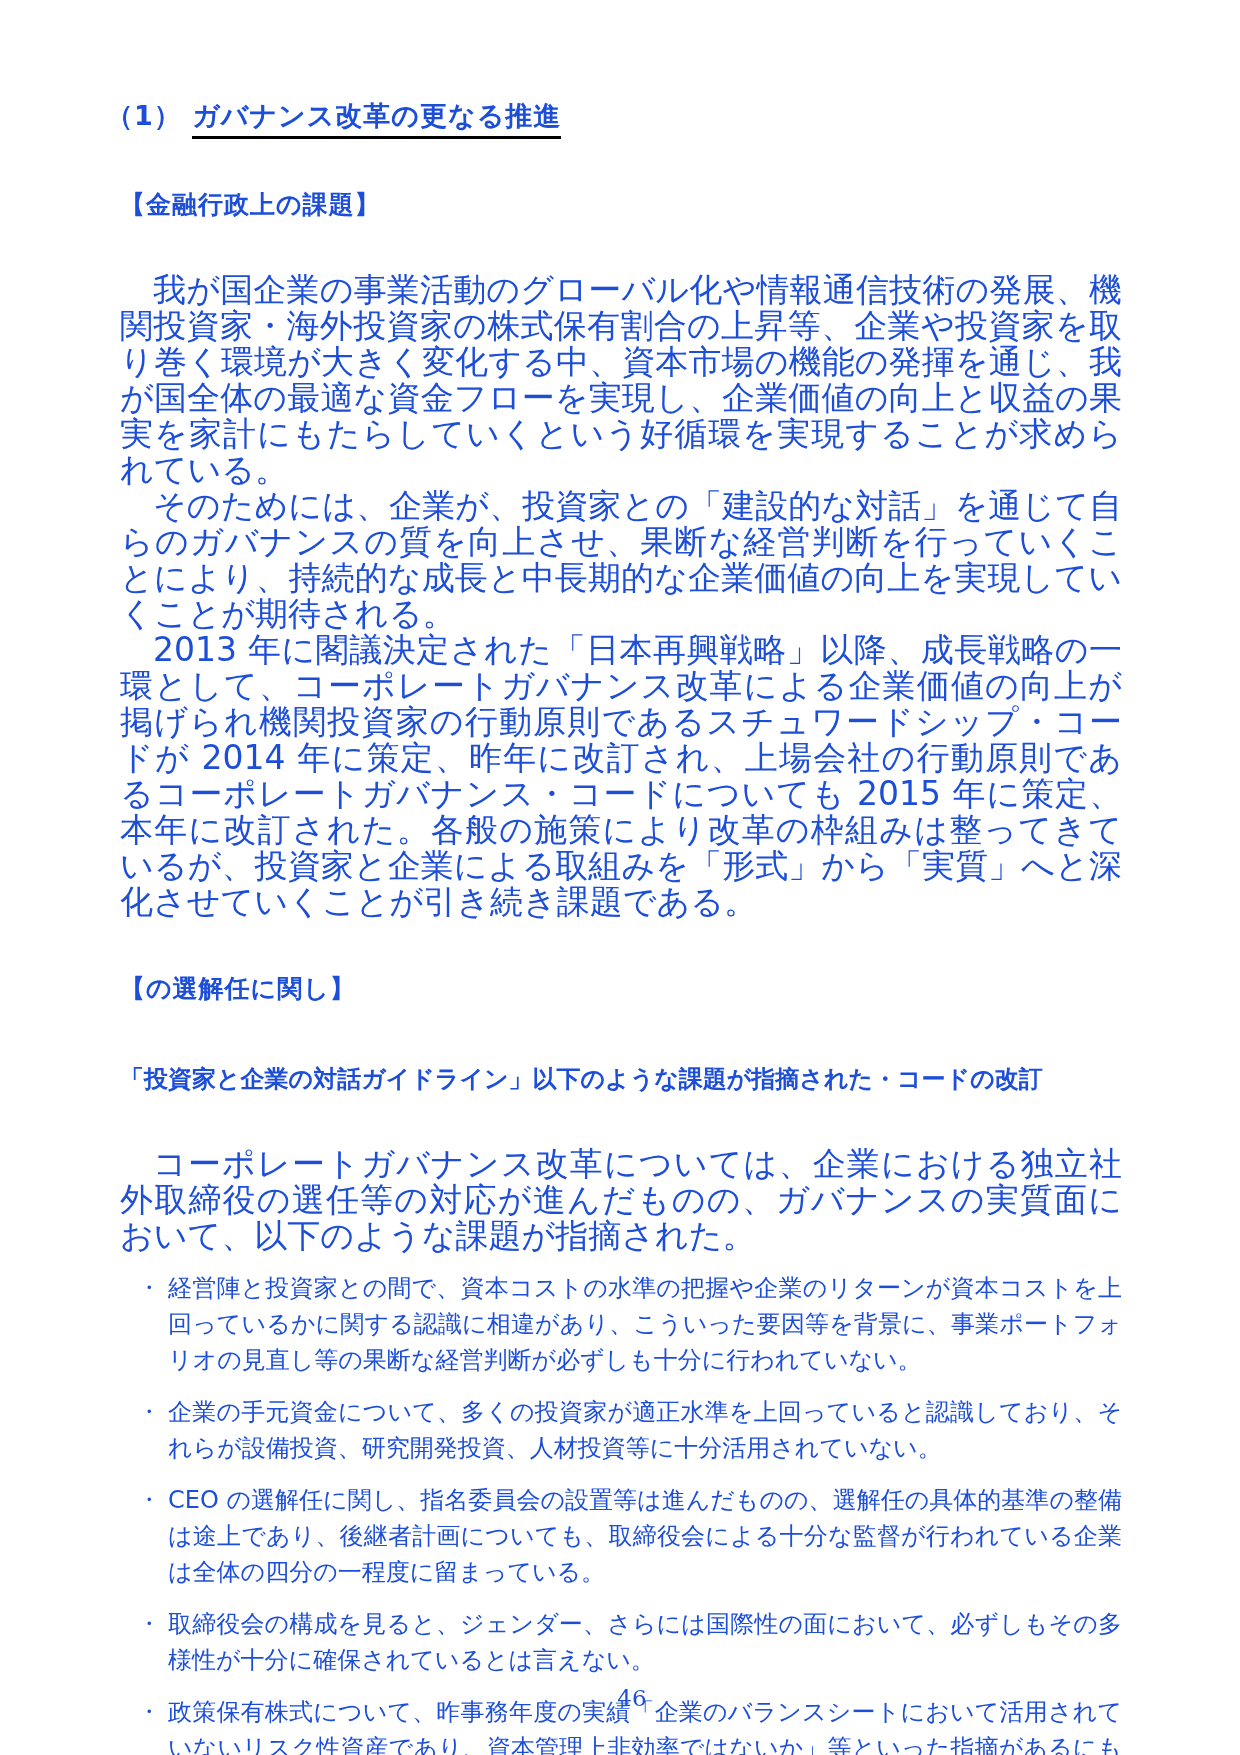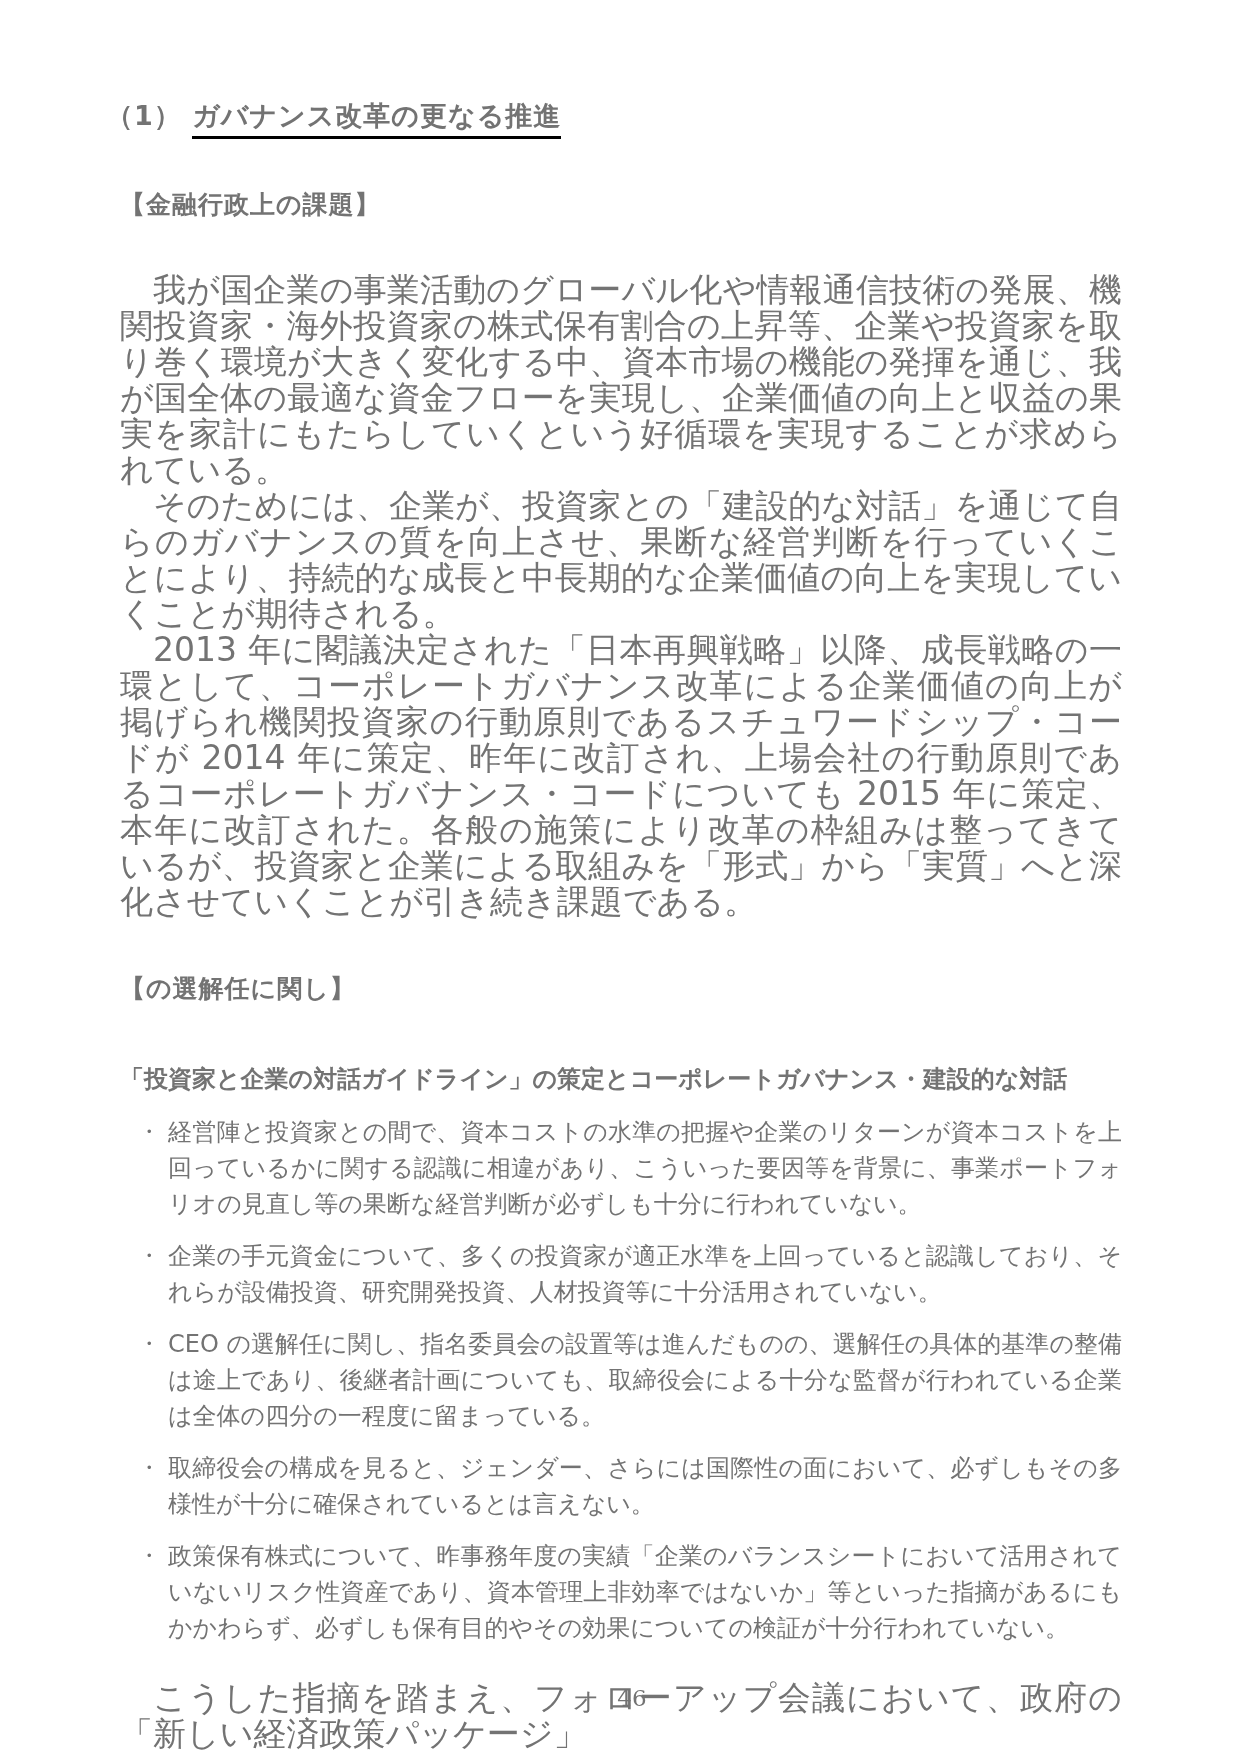--- a/index.html
+++ b/index.html
@@ -5,21 +5,21 @@
   html, body {
     margin: 0;
     padding: 0;
     background: #ffffff;
   }
   .page {
     position: relative;
     width: 1240px;
     height: 1755px;
     background: #ffffff;
-    color: #737373;
+    color: #1d4ed8;
     font-family: "DejaVu Sans", "Liberation Sans", sans-serif;
     box-sizing: border-box;
     overflow: hidden;
   }
   .content {
     box-sizing: border-box;
     padding: 96px 118px 0 120px;
   }
   .doc-title {
     font-size: 27px;
@@ -97,22 +97,23 @@
     <h1 class="doc-title"><span>（1）</span><span>&nbsp;</span><span class="title-underline">ガバナンス改革の更なる推進</span></h1>
 
     <h2 class="section-heading">【金融行政上の課題】</h2>
 
     <p class="para first-after-heading">我が国企業の事業活動のグローバル化や情報通信技術の発展、機関投資家・海外投資家の株式保有割合の上昇等、企業や投資家を取り巻く環境が大きく変化する中、資本市場の機能の発揮を通じ、我が国全体の最適な資金フローを実現し、企業価値の向上と収益の果実を家計にもたらしていくという好循環を実現することが求められている。</p>
     <p class="para">そのためには、企業が、投資家との「建設的な対話」を通じて自らのガバナンスの質を向上させ、果断な経営判断を行っていくことにより、持続的な成長と中長期的な企業価値の向上を実現していくことが期待される。</p>
     <p class="para">2013 年に閣議決定された「日本再興戦略」以降、成長戦略の一環として、コーポレートガバナンス改革による企業価値の向上が掲げられ機関投資家の行動原則であるスチュワードシップ・コードが 2014 年に策定、昨年に改訂され、上場会社の行動原則であるコーポレートガバナンス・コードについても 2015 年に策定、本年に改訂された。各般の施策により改革の枠組みは整ってきているが、投資家と企業による取組みを「形式」から「実質」へと深化させていくことが引き続き課題である。</p>
 
     <h2 class="section-heading">【の選解任に関し】</h2>
 
-    <h3 class="subsection-heading">「投資家と企業の対話ガイドライン」の策定とコーポレートガバナンス・建設的な対話</h3>
+    <h3 class="subsection-heading">「投資家と企業の対話ガイドライン」以下のような課題が指摘された・コードの改訂</h3>
 
+    <p class="para first-after-heading">コーポレートガバナンス改革については、企業における独立社外取締役の選任等の対応が進んだものの、ガバナンスの実質面において、以下のような課題が指摘された。</p>
 
     <div class="bullet-list">
       <div class="bullet-row">
         <span class="bullet-marker">・</span>
         <span class="bullet-text">経営陣と投資家との間で、資本コストの水準の把握や企業のリターンが資本コストを上回っているかに関する認識に相違があり、こういった要因等を背景に、事業ポートフォリオの見直し等の果断な経営判断が必ずしも十分に行われていない。</span>
       </div>
       <div class="bullet-row">
         <span class="bullet-marker">・</span>
         <span class="bullet-text">企業の手元資金について、多くの投資家が適正水準を上回っていると認識しており、それらが設備投資、研究開発投資、人材投資等に十分活用されていない。</span>
       </div>

